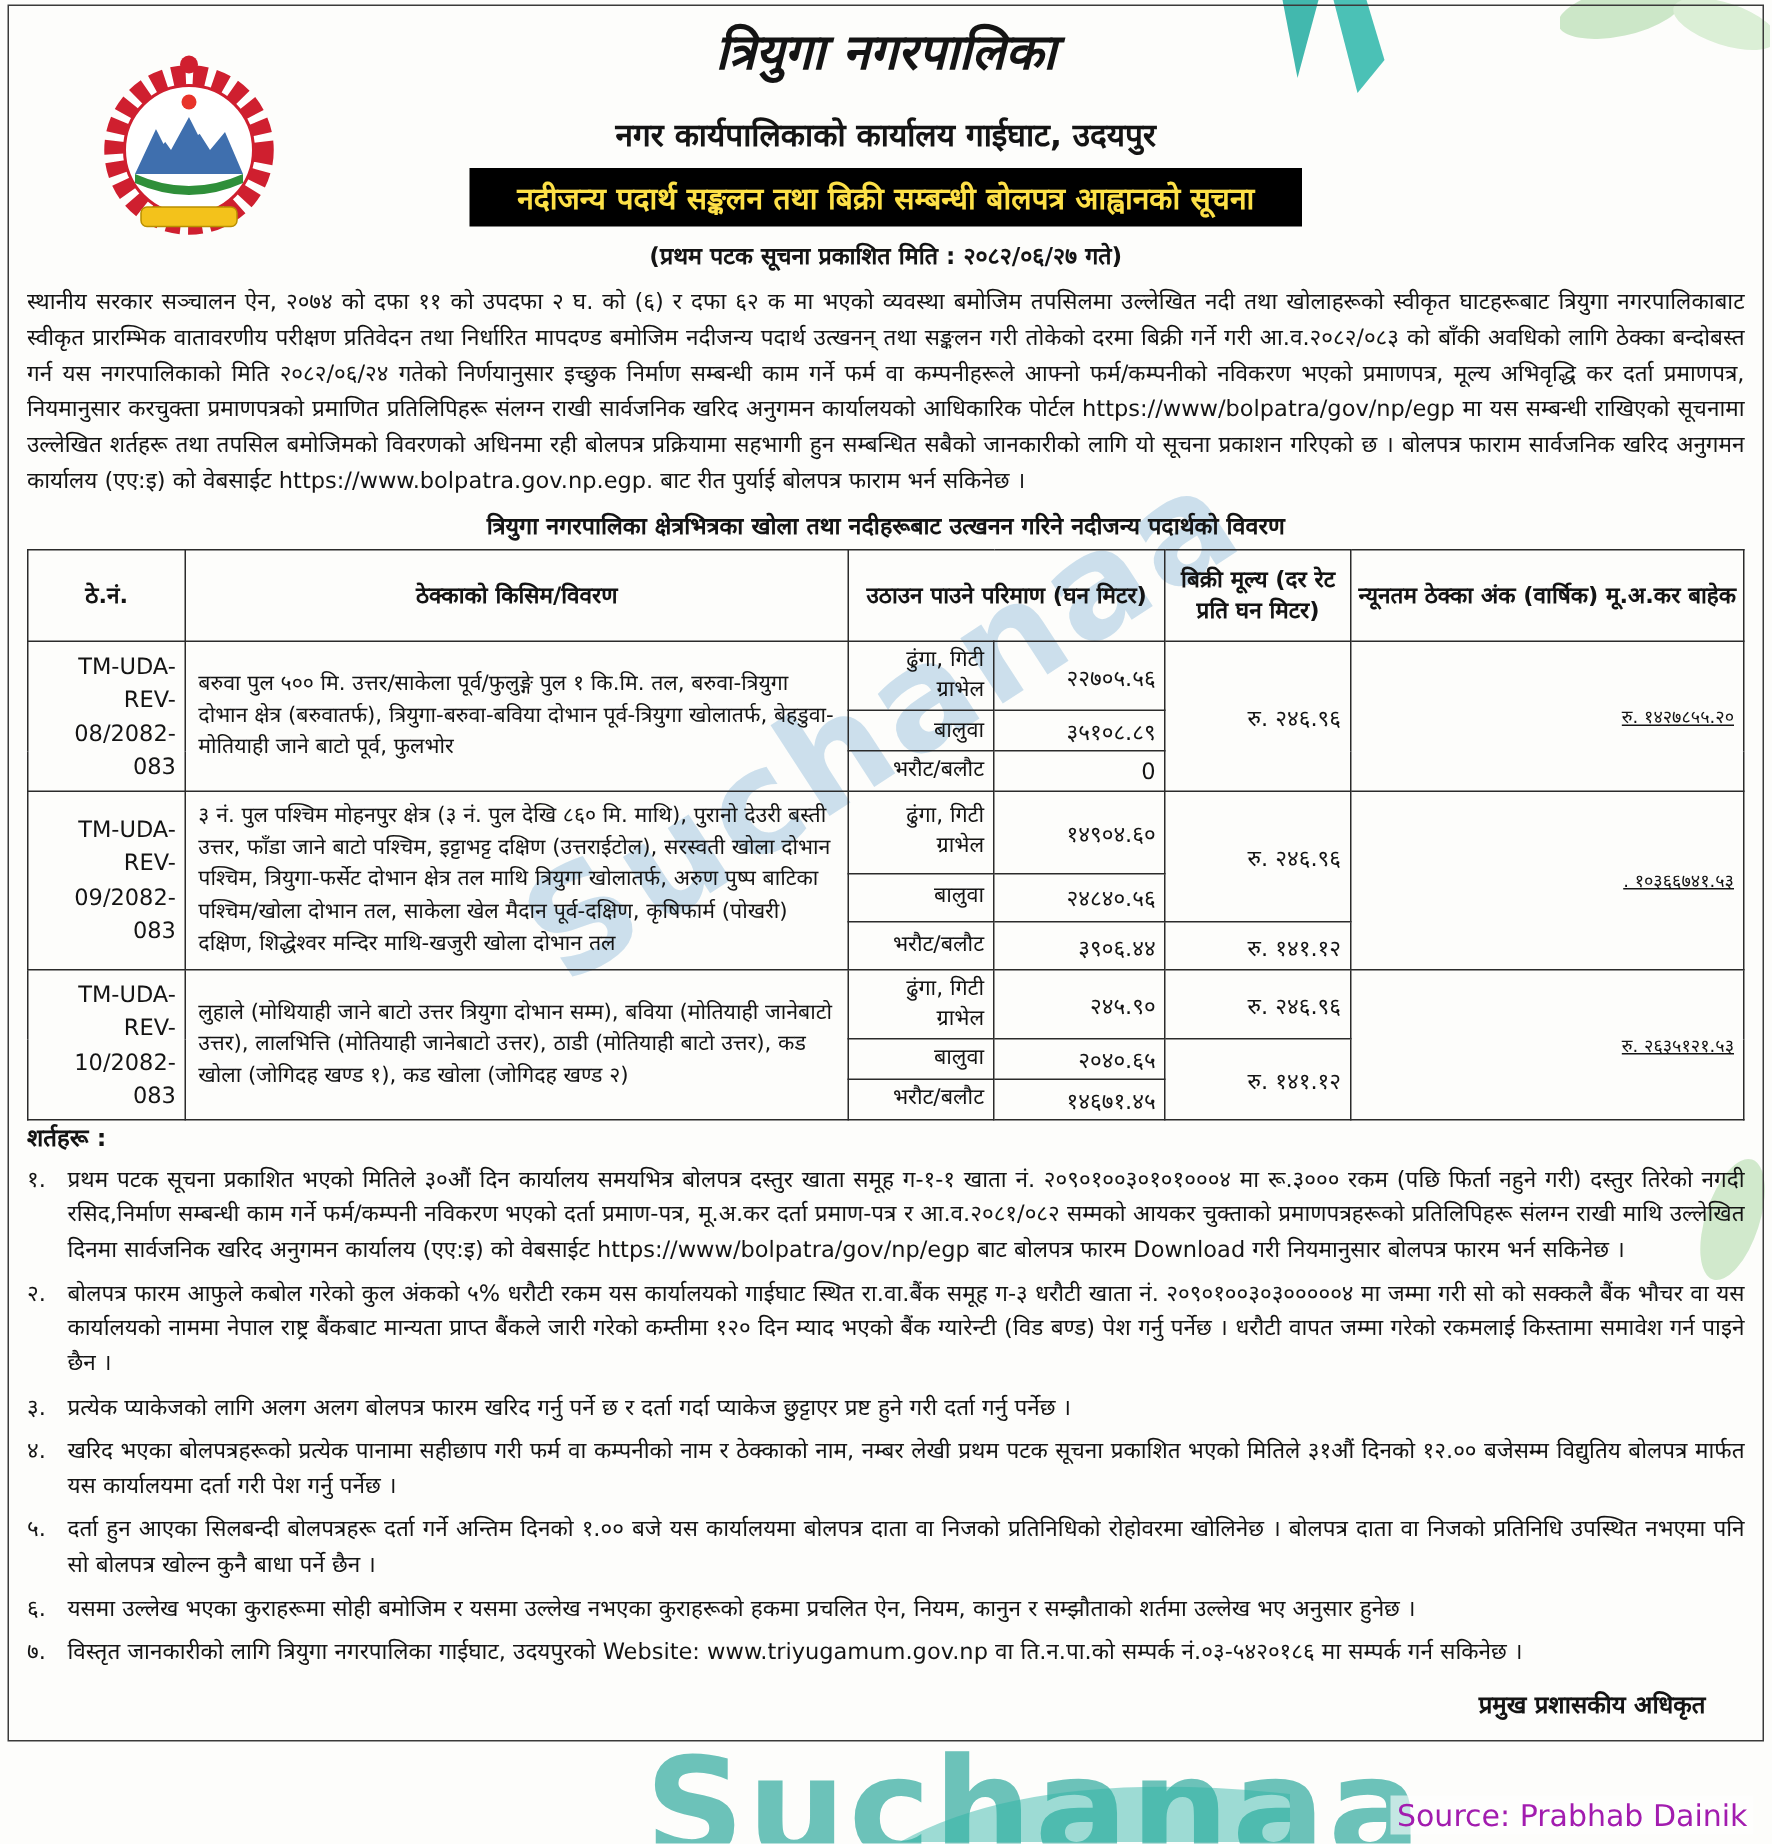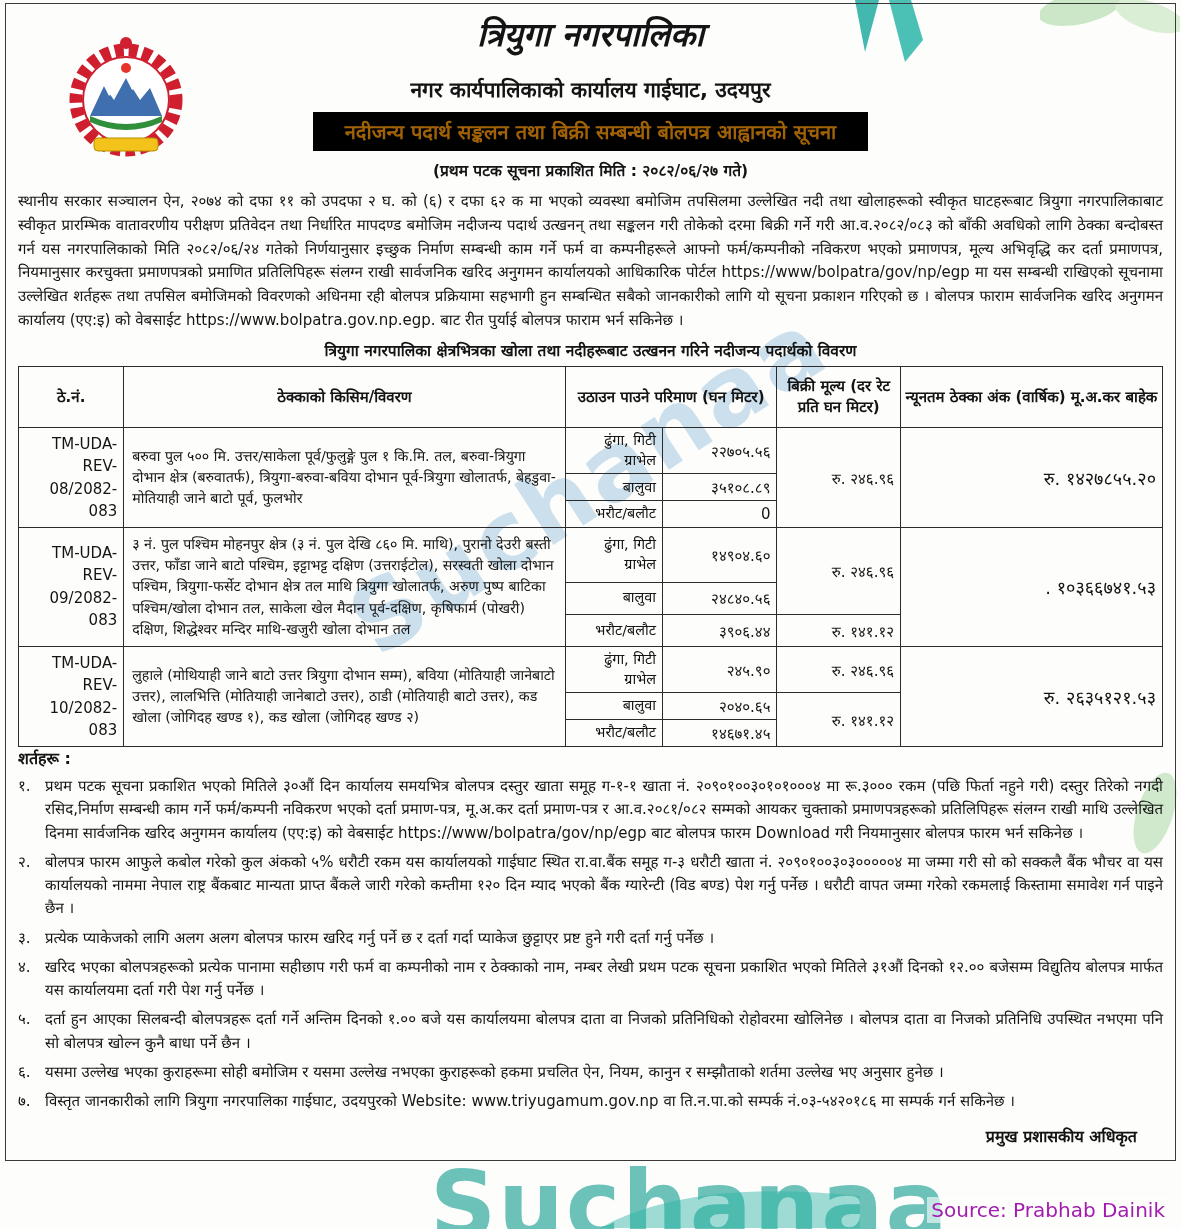--- a/index.html
+++ b/index.html
@@ -35,41 +35,41 @@
     padding:6px 12px 8px;
     min-height:1158px;
   }
 
   .header { position:relative; text-align:center; padding-top:4px; }
   .logo { position:absolute; left:48px; top:26px; width:120px; height:122px; }
   .title { font-size:33px; font-weight:bold; line-height:1.25;font-style:italic; }
   .office { font-size:21px; font-weight:bold; margin-top:20px; }
   .province { font-size:16px; font-weight:bold; margin-top:4px; }
   .banner {
-    display:inline-block; background:#000; color:#a16207;
+    display:inline-block; background:#000; color:#fde047;
     font-size:20px; font-weight:bold; padding:6px 32px; margin-top:9px;
   }
   .dateline { font-size:15.5px; font-weight:bold; margin-top:8px; }
 
   .intro { font-size:15px; line-height:1.58; text-align:justify; margin-top:9px; }
 
   .table-title { text-align:center; font-weight:bold; font-size:15.5px; margin:7px 0 5px; }
 
   .tender-table { width:100%; border-collapse:collapse; table-layout:fixed;padding-left:24px; }
   .tender-table th, .tender-table td {
     border:1.2px solid #2b2b2b; padding:3px 6px; vertical-align:middle;
     background:transparent; overflow:hidden;text-align:right;
   }
   .tender-table th { font-size:15px; font-weight:bold; text-align:center; padding:9px 4px; line-height:1.4; }
   td.cid  { font-size:15px; padding-left:9px; line-height:1.5; word-break:break-word; vertical-align:middle; }
   td.desc { font-size:14.2px; line-height:1.5; text-align:left; padding:6px 8px; }
   td.mat  { font-size:14.4px; line-height:1.35; }
   td.qty  { font-size:15px; }
   td.rate { font-size:15px; }
-  td.min  { font-size:18px; padding-left:12px; }
+  td.min  { font-size:12px; padding-left:12px;text-decoration:underline; }
 
   .conditions { }
   .cond-title { font-weight:bold; font-size:16px; margin-bottom:6px; }
   .cond-item { display:flex; gap:7px; margin-bottom:6px; font-size:15px; line-height:1.55; }
   .cond-num { flex:0 0 20px; }
   .cond-text { flex:1; text-align:justify; }
 
   .signature { text-align:right; font-weight:bold; font-size:16px; margin:12px 26px 2px 0; }
 
   .source {

